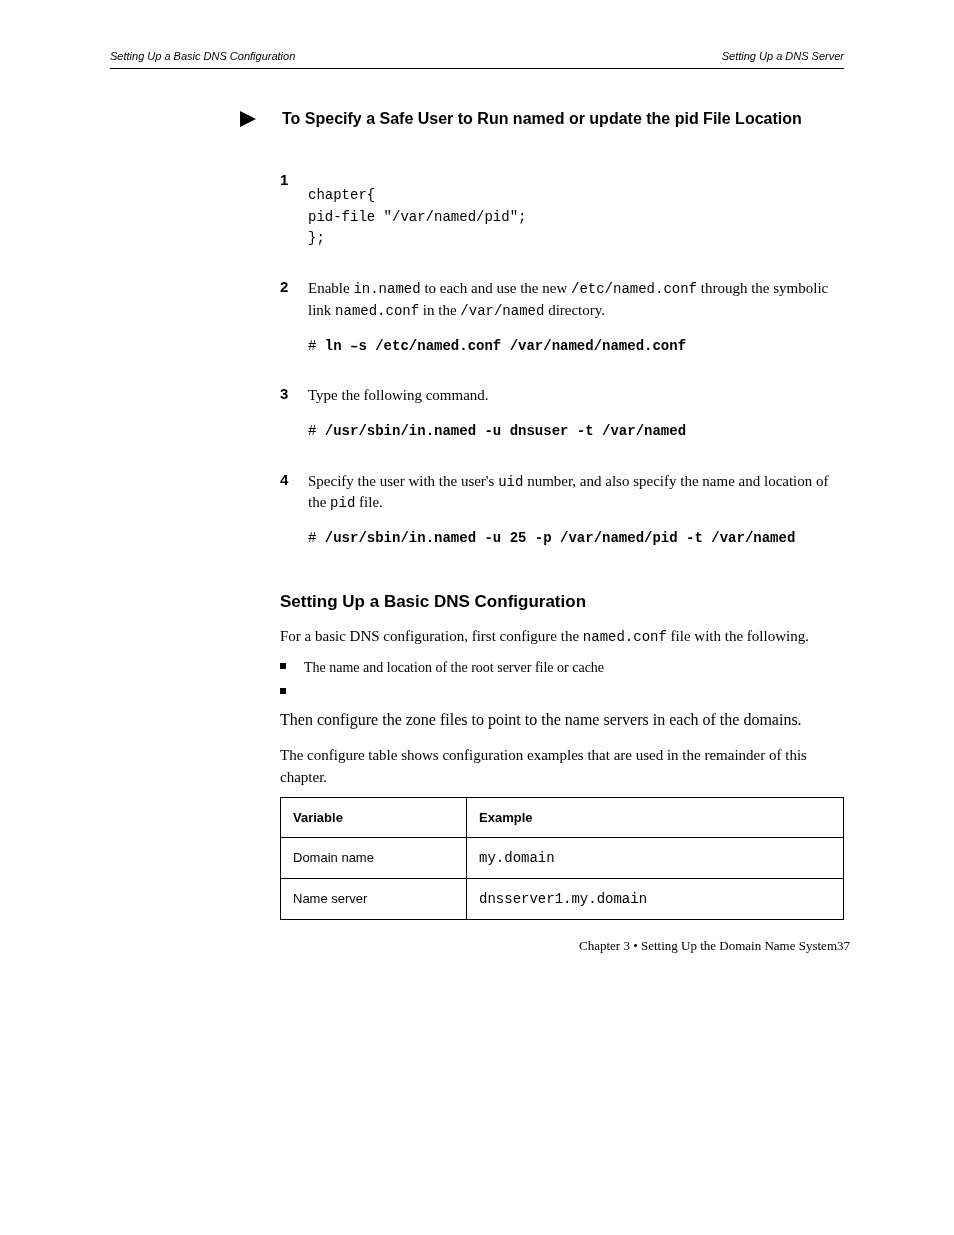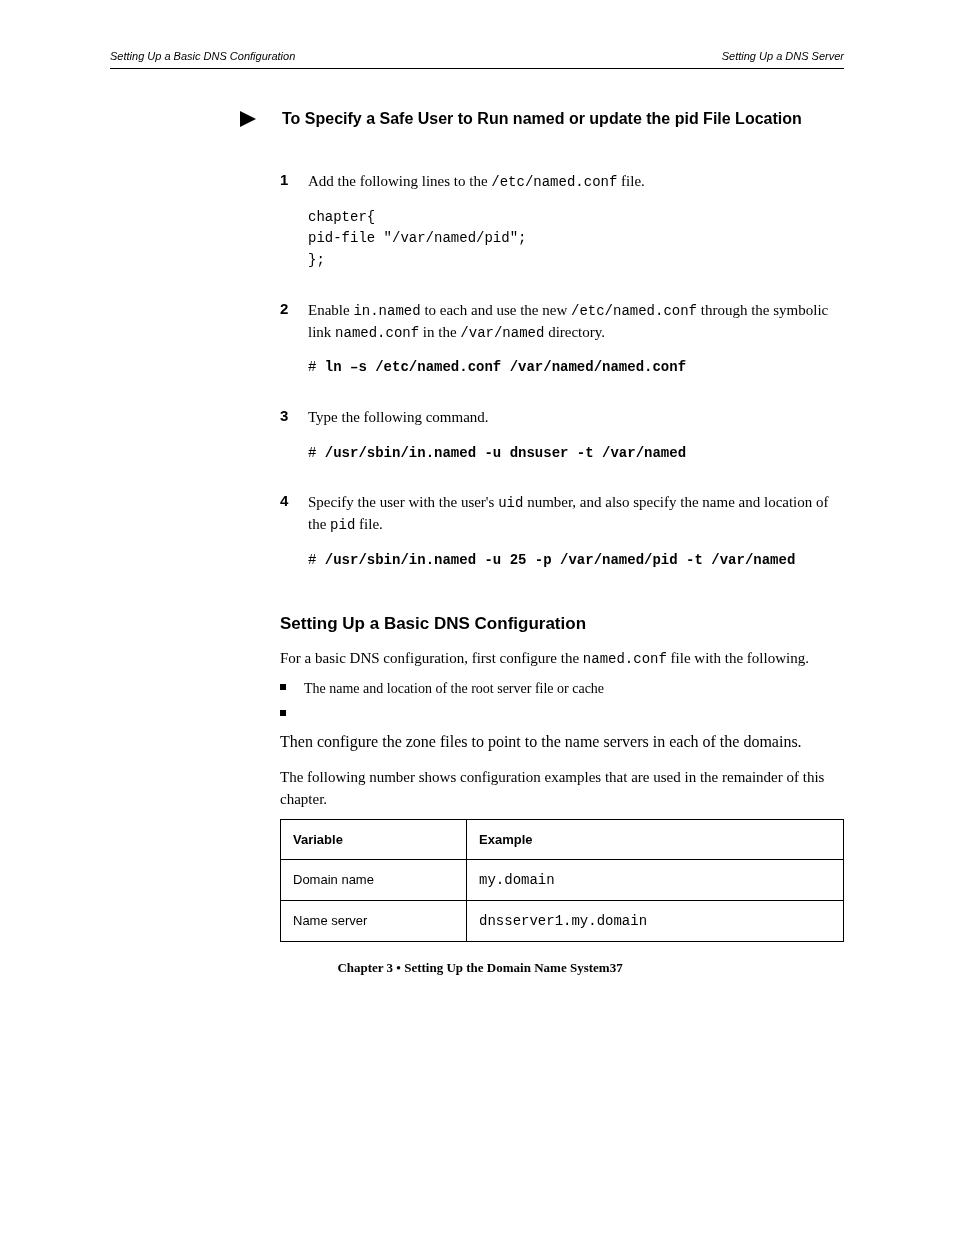--- a/index.html
+++ b/index.html
@@ -119,24 +119,23 @@
     font-weight: bold;
   }
   .col-a { width: 200px; }
   .col-b { width: 400px; }
   .footer {
     position: absolute;
     bottom: 40px;
     left: 110px;
     right: 104px;
     display: flex;
-    justify-content: center;
+    justify-content: flex-end;
     font-family: "Times New Roman", Times, serif;
     font-size: 13px;
-    font-weight: bold;
   }
 </style>
 </head>
 <body>
 
 <div class="page">
 
   <div class="header">
     <div class="header-row">
       <span>Setting Up a Basic DNS Configuration</span>
@@ -151,21 +150,20 @@
       </svg>
     </div>
     <div class="procedure-title">To Specify a Safe User to Run named or update the pid File Location</div>
   </div>
 
   <div class="content">
 
     <div class="step">
       <div class="step-num">1</div>
       <div class="step-body">
-        <span><span>Add the following lines to the </span><span class="cmd">/etc/named.conf</span><span> file.</span></span>
         <div class="cmd-block">chapter{
 pid-file "/var/named/pid";
 };</div>
       </div>
     </div>
 
     <div class="step">
       <div class="step-num">2</div>
       <div class="step-body">
         <span>
@@ -209,21 +207,21 @@
       </div>
       <div class="sub-bullet">
         <div class="sq-icon-col">
             <div class="sq-icon"></div>
           </div>
       </div>
     </div>
 
     <div style="font-size:16px; line-height:1.45; margin-top:14px;">Then configure the zone files to point to the name servers in each of the domains.</div>
 
-    <div style="font-size:15px; line-height:1.45; margin-top:14px; margin-bottom:8px;">The following number shows configuration examples that are used in the remainder of this chapter.</div>
+    <div style="font-size:15px; line-height:1.45; margin-top:14px; margin-bottom:8px;">The configure table shows configuration examples that are used in the remainder of this chapter.</div>
 
     <table class="data">
       <tbody>
           <tr>
         <th class="col-a">Variable</th>
         <th class="col-b">Example</th>
       </tr>
       <tr>
         <td>Domain name</td>
         <td class="cmd">my.domain</td>

